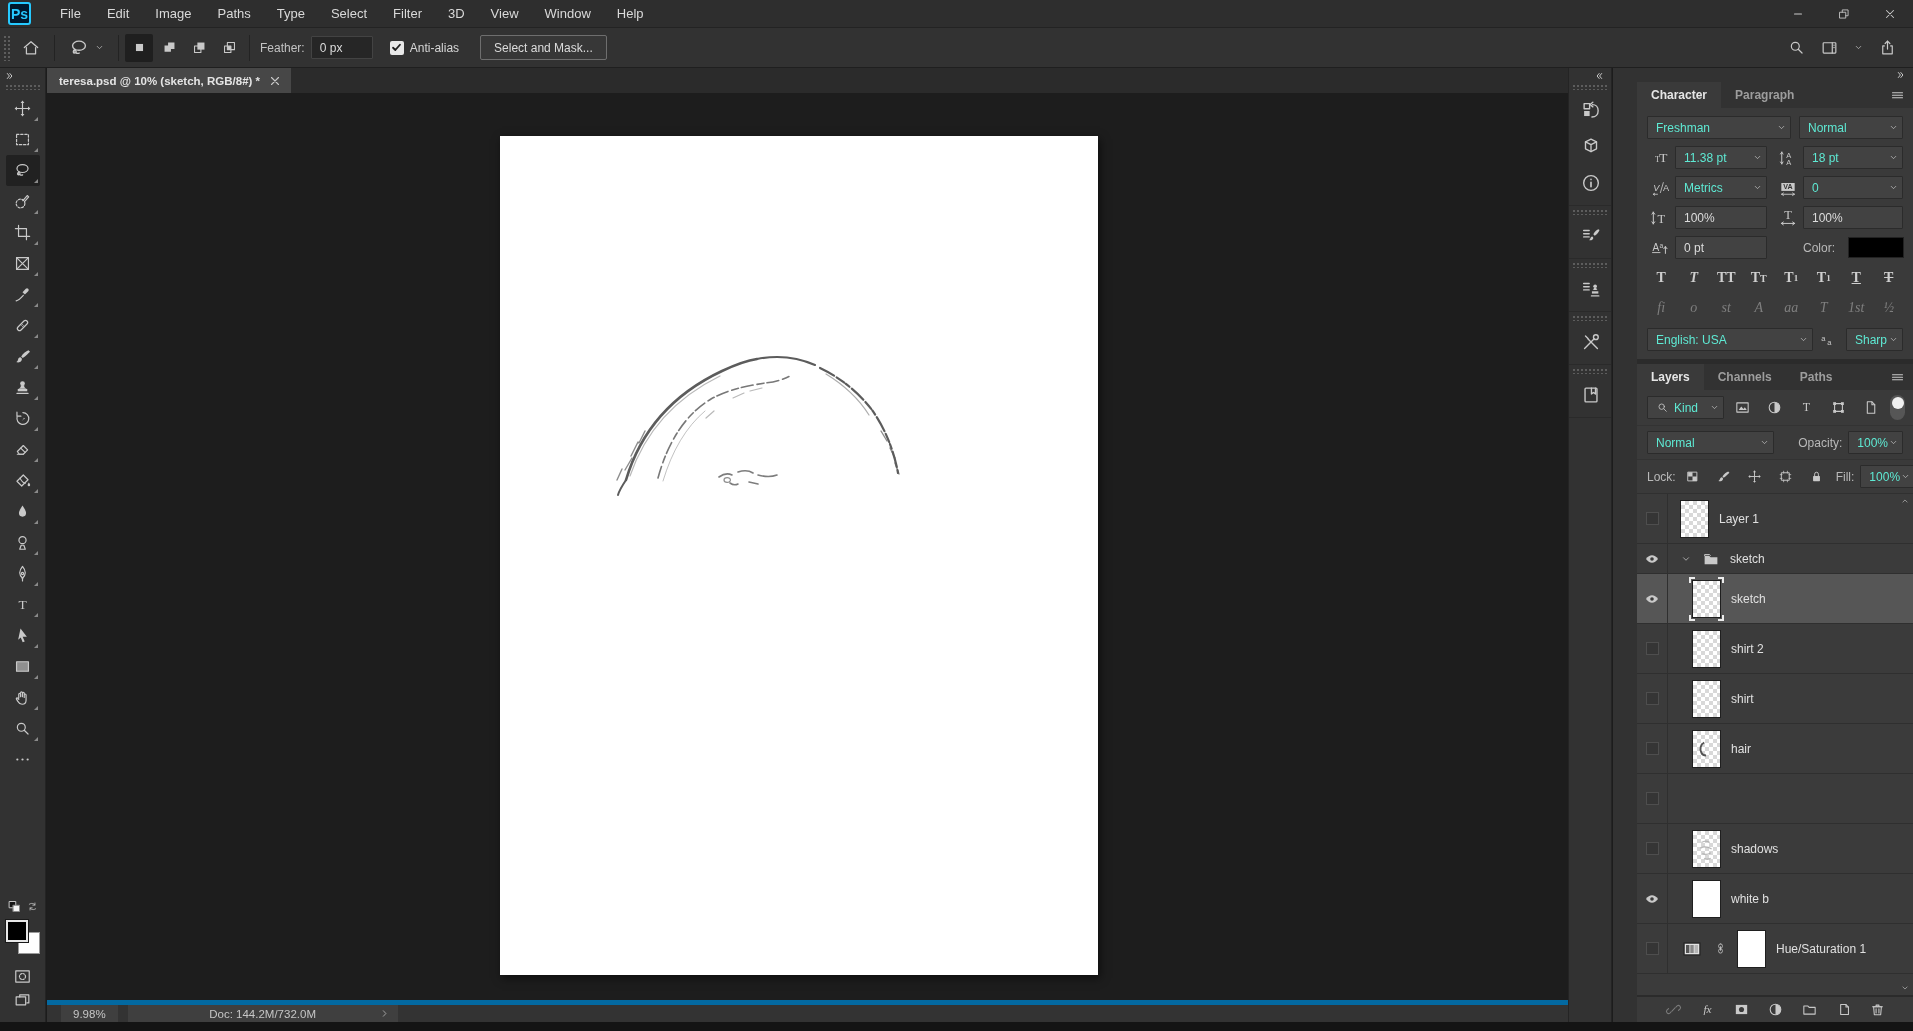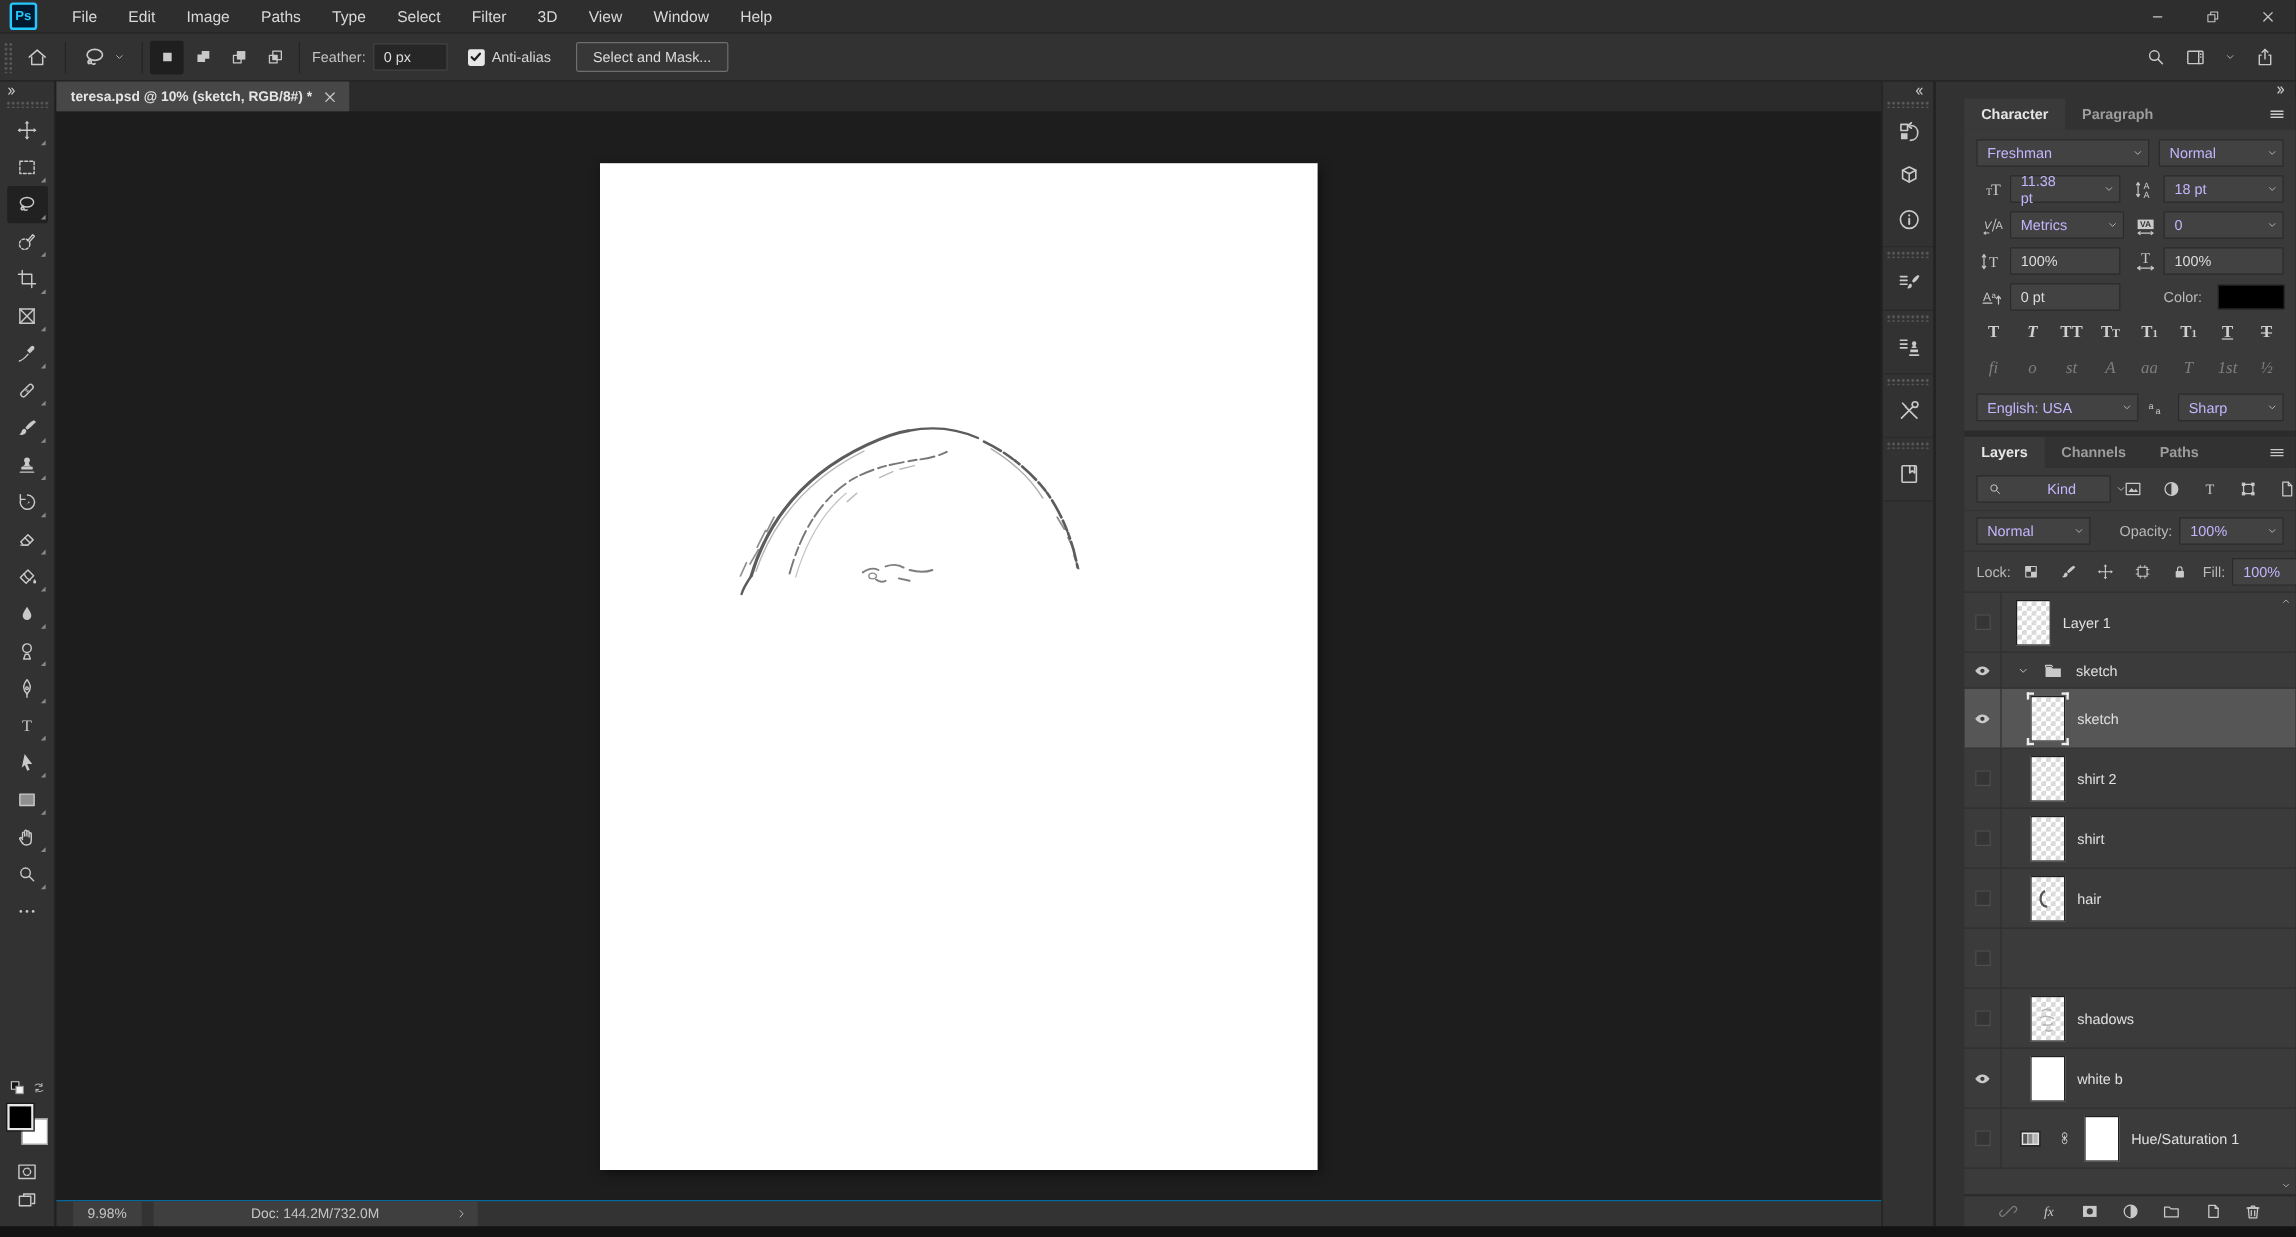--- a/index.html
+++ b/index.html
@@ -2,21 +2,21 @@
 <html><head>
 <meta charset="utf-8">
 <style>
   html,body{margin:0;padding:0;background:#1c1c1c;width:1913px;height:1031px;overflow:hidden;
     font-family:"Liberation Sans",sans-serif;font-size:12px;color:#d6d6d6;-webkit-font-smoothing:antialiased;}
   *{box-sizing:border-box;user-select:none;}
   svg{display:block}
   
   #titlebar{position:absolute;left:0;top:0;width:1913px;height:28px;background:#2e2e2e;display:flex;align-items:center;border-bottom:1px solid #232323;}
   .ps-logo{width:23px;height:23px;margin-left:8px;border:2px solid #26c9ff;border-radius:3px;background:#00192e;color:#26c9ff;
-    font-weight:700;font-size:11px;display:flex;align-items:center;justify-content:center;}
+    font-weight:700;font-size:14px;display:flex;align-items:center;justify-content:center;}
   #menus{display:flex;margin-left:16px;height:100%;}
   .menu-item{padding:0 13px;display:flex;align-items:center;color:#d9d9d9;font-size:13px;cursor:default;}
   #win-controls{margin-left:auto;display:flex;height:100%;}
   .winbtn{width:46px;height:100%;display:flex;align-items:center;justify-content:center;}
   
   #optionsbar{position:absolute;left:0;top:28px;width:1913px;height:40px;background:#323232;border-bottom:1px solid #1f1f1f;display:flex;align-items:center;}
   .grip-v{width:7px;height:26px;margin:0 4px 0 3px;background-image:radial-gradient(#5d5d5d 1px,transparent 1.2px);background-size:4px 4px;}
   .grip-h{height:6px;width:36px;margin:3px auto;background-image:radial-gradient(#5d5d5d 1px,transparent 1.2px);background-size:4px 4px;}
   .ob-item{display:flex;align-items:center;padding:0 7px;height:100%;}
   .ob-sep{width:1px;height:26px;background:#232323;margin:0 6px;}
@@ -39,40 +39,40 @@
   #bg-swatch{position:absolute;right:0;bottom:0;width:22px;height:22px;background:#fff;border:1px solid #9a9a9a;}
   .tb-small{width:30px;height:24px;display:flex;align-items:center;justify-content:center;}
   
   #canvas-col{position:absolute;left:47px;top:68px;width:1521px;bottom:9px;display:flex;flex-direction:column;}
   #tabbar{height:25px;background:#2b2b2b;display:flex;align-items:flex-end;}
   #doc-tab{height:25px;background:#474747;display:flex;align-items:center;padding:0 10px 0 12px;max-width:290px;}
   #doc-tab .title{color:#e4e4e4;font-weight:700;font-size:11.5px;white-space:nowrap;}
   #doc-tab .close{margin-left:9px;}
   #pasteboard{flex:1;background:#1d1d1d;position:relative;overflow:hidden;}
   #page{position:absolute;left:453px;top:43px;width:598px;height:839px;background:#ffffff;box-shadow:2px 3px 9px rgba(0,0,0,.55);}
-  #statusbar{height:22px;background:#333333;display:flex;align-items:center;border-top:1px solid #0369a1;font-size:11.5px;color:#c6c6c6;}
+  #statusbar{height:22px;background:#333333;display:flex;align-items:center;border-top:5px solid #0369a1;font-size:11.5px;color:#c6c6c6;}
   #zoom-cell{height:100%;background:#3f3f3f;display:flex;align-items:center;padding:0 12px;margin-left:14px;}
   #doc-cell{height:100%;background:#3f3f3f;display:flex;align-items:center;justify-content:center;width:270px;margin-left:10px;position:relative;}
   #doc-cell .chev-r{position:absolute;right:8px;}
   #window-bottom{position:absolute;left:0;bottom:0;width:1913px;height:9px;background:#141414;}
   
   #minidock{position:absolute;left:1568px;top:68px;width:44px;bottom:9px;background:#323232;border-left:1px solid #242424;border-right:1px solid #242424;display:flex;flex-direction:column;}
   #minidock .dbl{align-self:flex-end;padding:3px 6px 0 0;}
   .md-group{border-bottom:1px solid #2a2a2a;padding-bottom:4px;}
   .md-btn{width:44px;height:36px;display:flex;align-items:center;justify-content:center;}
   
   #paneldock{position:absolute;left:1613px;top:68px;width:300px;bottom:9px;background:#323232;display:flex;flex-direction:column;padding-left:24px;}
   #dock-top{height:14px;display:flex;justify-content:flex-end;align-items:center;padding-right:8px;}
   .ptabs{height:26px;display:flex;align-items:flex-end;background:#323232;position:relative;}
   .ptab{height:26px;display:flex;align-items:center;padding:0 14px;color:#9d9d9d;font-weight:700;font-size:12px;}
   .ptab.active{background:#3a3a3a;color:#e6e6e6;}
   .ptab-menu{position:absolute;right:8px;top:6px;}
   .pbody{background:#3a3a3a;padding:8px 10px 6px;}
   .row{display:flex;align-items:center;margin-bottom:7px;}
-  .dd{display:flex;align-items:center;height:23px;background:#424242;border:1px solid #2b2b2b;border-radius:1px;padding:0 3px 0 8px;color:#c4b5fd;gap:32px;}
+  .dd{display:flex;align-items:center;height:23px;background:#424242;border:1px solid #2b2b2b;border-radius:1px;padding:0 3px 0 8px;color:#5eead4;}
   .dd .chev{margin-left:auto;}
   .fld{display:flex;align-items:center;height:23px;background:#424242;border:1px solid #2b2b2b;border-radius:1px;padding:0 8px;color:#dcdcdc;}
   .cicon{width:25px;display:flex;justify-content:center;margin-right:3px;flex:none;}
   .half{display:flex;align-items:center;width:50%;}
   #color-swatch{width:54px;height:19px;background:#000;border:1px solid #000;outline:1px solid #222;margin-left:8px;}
   #char-style-row{display:flex;gap:4px;margin:4px 0 7px;}
   .tstyle{width:30px;height:24px;display:flex;align-items:center;justify-content:center;color:#cfcfcf;font-family:"Liberation Serif",serif;font-size:14px;}
   .tb{font-weight:700;} .ti{font-style:italic;font-weight:700;} .ts{font-size:10px;font-weight:700;}
   .sup{font-size:9px;vertical-align:super;font-weight:700;} .sub{font-size:9px;vertical-align:sub;font-weight:700;}
   .tu{text-decoration:underline;} .tst{text-decoration:line-through;}

